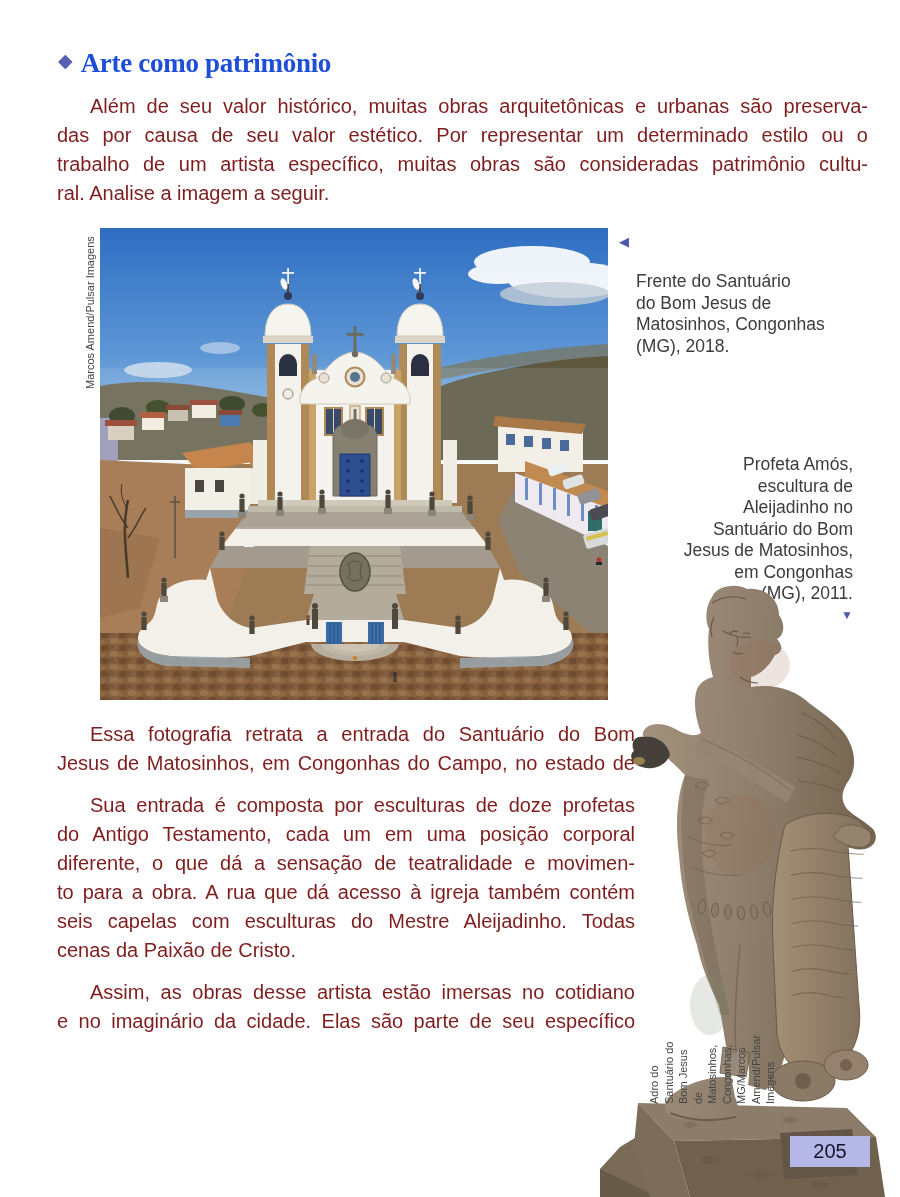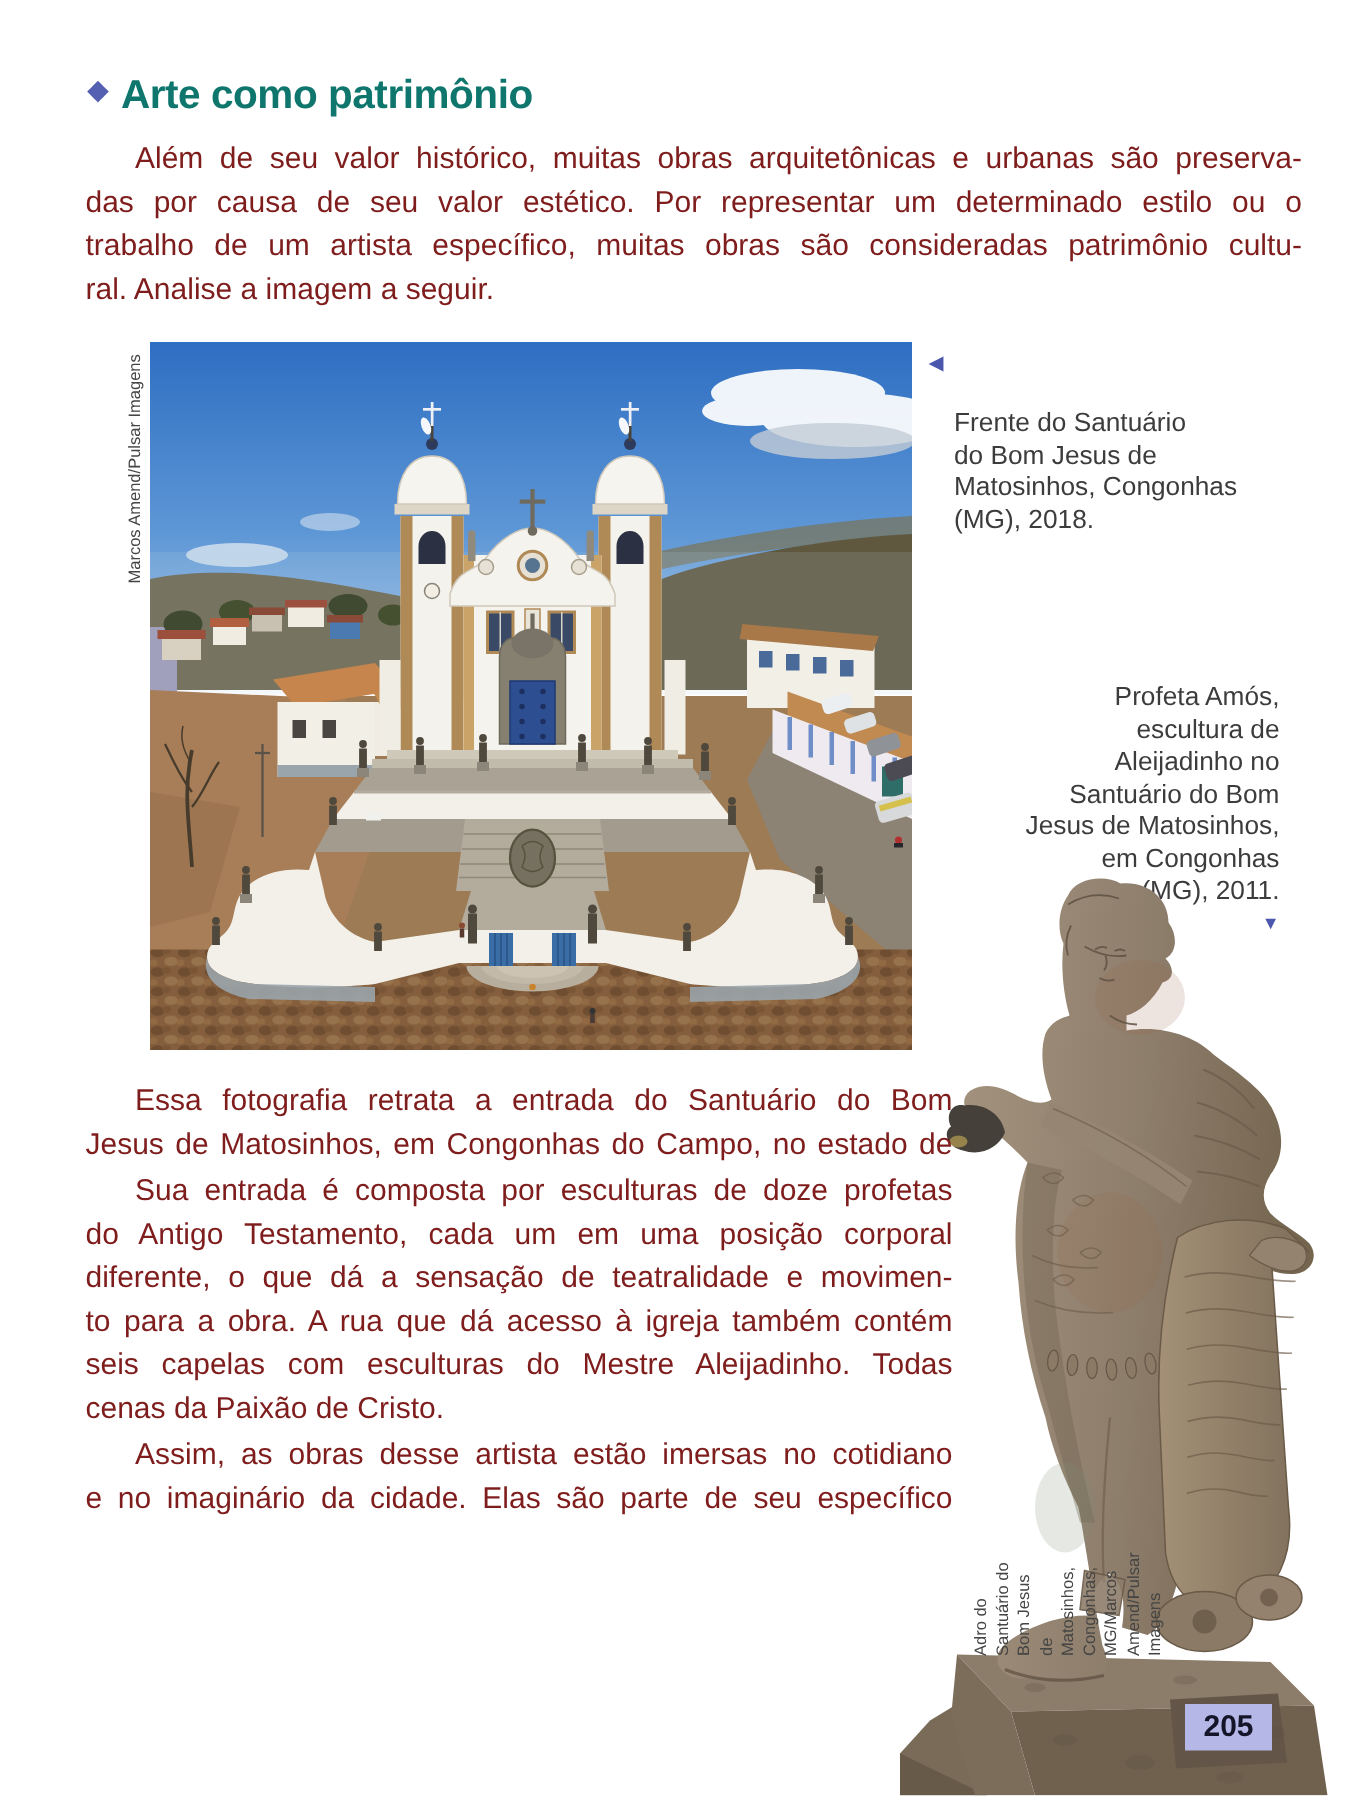--- a/index.html
+++ b/index.html
@@ -7,32 +7,32 @@
     width:900px;height:1197px;position:relative;overflow:hidden;
     background:#ffffff;color:#3d3d3d;
     font-family:"Liberation Sans",sans-serif;
   }
   .abs{position:absolute;}
 
   
   .heading{left:58px;top:46px;display:flex;align-items:flex-start;gap:8px;}
   .bullet{color:#5560b2;font-size:19px;line-height:30px;}
   .title{
-    font-family:Liberation Sans, sans-serif;font-weight:700;font-size:27px;
-    color:#0f766e;letter-spacing:-0.3px;line-height:34px;margin:0;
+    font-family:Liberation Serif, serif;font-weight:700;font-size:27px;
+    color:#1d4ed8;letter-spacing:-0.3px;line-height:34px;margin:0;
   }
 
   
   .para{font-size:20px;line-height:29px;color:#7f1d1d;}
   .jl{text-align:justify;text-align-last:justify;}
   .jl.last{text-align-last:left;}
   .para .jl:first-child{text-indent:33px;}
   .intro{left:57px;top:92px;width:811px;}
   .bodycol{left:57px;top:720px;width:578px;}
-  .bodycol .para + .para{margin-top:2px;}
+  .bodycol .para + .para{margin-top:13px;}
 
   
   .cap1{left:619px;top:231px;width:252px;display:flex;gap:7px;}
   .cap-marker{color:#4a57ad;font-size:13px;line-height:21px;flex:0 0 auto;}
   .cap-text{
     font-size:17.5px;line-height:21.5px;color:#3c3c3c;white-space:pre-line;margin-top:40px;
   }
   .cap2{left:600px;top:414px;width:253px;text-align:right;}
   .cap2-arrow{color:#4a57ad;font-size:12px;line-height:12px;text-align:right;margin-top:4px;}
 
@@ -45,23 +45,23 @@
   .vcredit2 .rot{white-space:pre-line;line-height:14.5px;}
   .credit1{left:84px;top:389px;width:14px;height:0;}
   .credit2{left:647px;top:1104px;width:14px;height:0;}
 
   
   .church{left:100px;top:228px;width:508px;height:472px;}
   .statue{left:590px;top:585px;width:310px;height:612px;}
 
   
   .badge{
-    left:790px;top:1136px;width:58px;height:31px;background:#b5b7e6;
+    left:790px;top:1136px;width:80px;height:31px;background:#b5b7e6;
     display:flex;align-items:center;justify-content:center;
-    font-weight:700;font-size:20px;color:#15152a;
+    font-weight:400;font-size:20px;color:#15152a;
   }
 </style>
 </head>
 <body>
 
 <div class="abs heading">
   <span class="bullet">◆</span>
   <h1 class="title">Arte como patrimônio</h1>
 </div>
 

